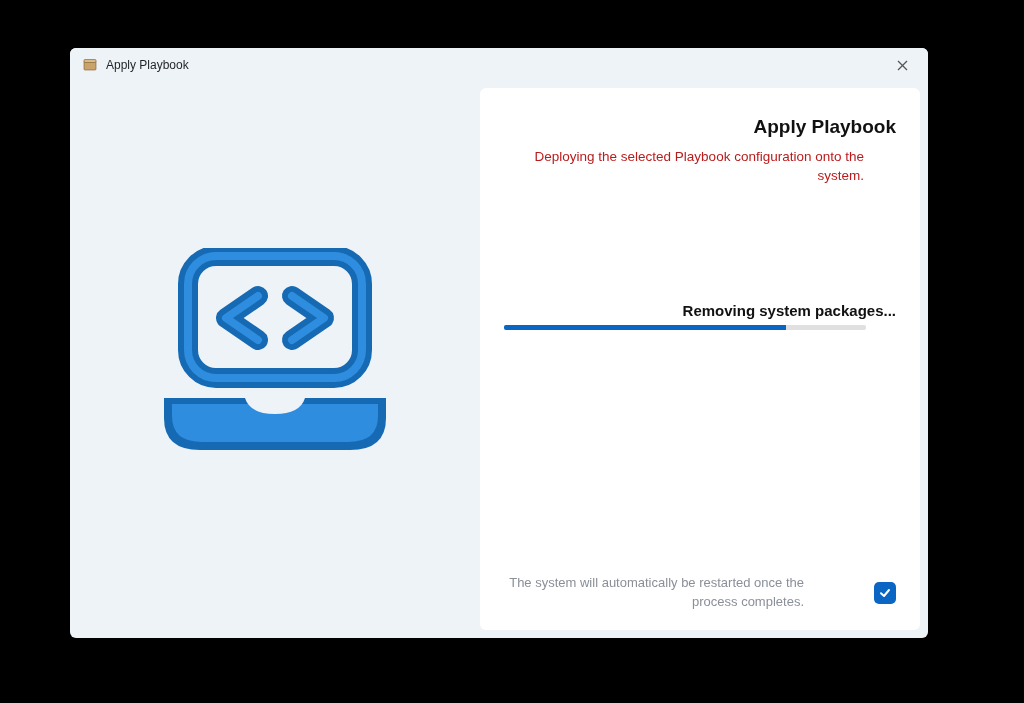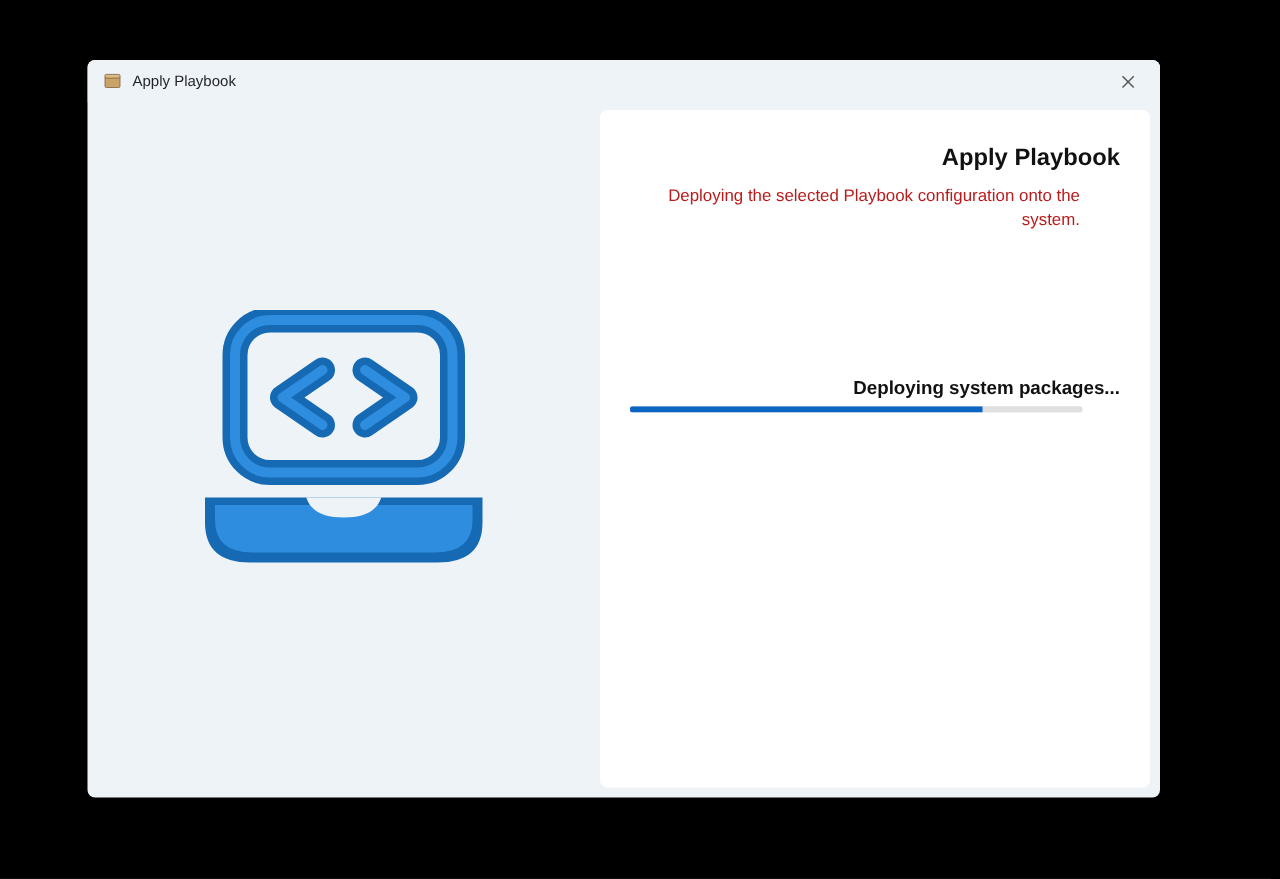--- a/index.html
+++ b/index.html
@@ -149,22 +149,30 @@
         <path d="M 108 48 L 76 70 L 108 92" fill="none" stroke="#2f8de0" stroke-width="8" stroke-linecap="round" stroke-linejoin="round"></path>
         <path d="M 142 48 L 174 70 L 142 92" fill="none" stroke="#2f8de0" stroke-width="8" stroke-linecap="round" stroke-linejoin="round"></path>
       </svg>
     </div>
 
     <div class="right-pane">
       <div class="heading">Apply Playbook</div>
       <div class="subtext">Deploying the selected Playbook configuration onto the system.</div>
 
       <div class="status-area">
-        <div class="status-label">Deploying system packages...</div>
+        <div class="status-label">Removing system packages...</div>
         <div class="progress">
           <div class="bar" style="width: 78%;"></div>
         </div>
       </div>
 
+      <div class="footer">
+        <div class="footer-text">The system will automatically be restarted once the process completes.</div>
+        <div class="check">
+          <svg width="14" height="14" viewBox="0 0 14 14">
+            <path d="M3 7.2 L6 10 L11 4" fill="none" stroke="#fff" stroke-width="2" stroke-linecap="round" stroke-linejoin="round"></path>
+          </svg>
+        </div>
+      </div>
     </div>
 
   </div>
 </div>
 
 </body></html>

